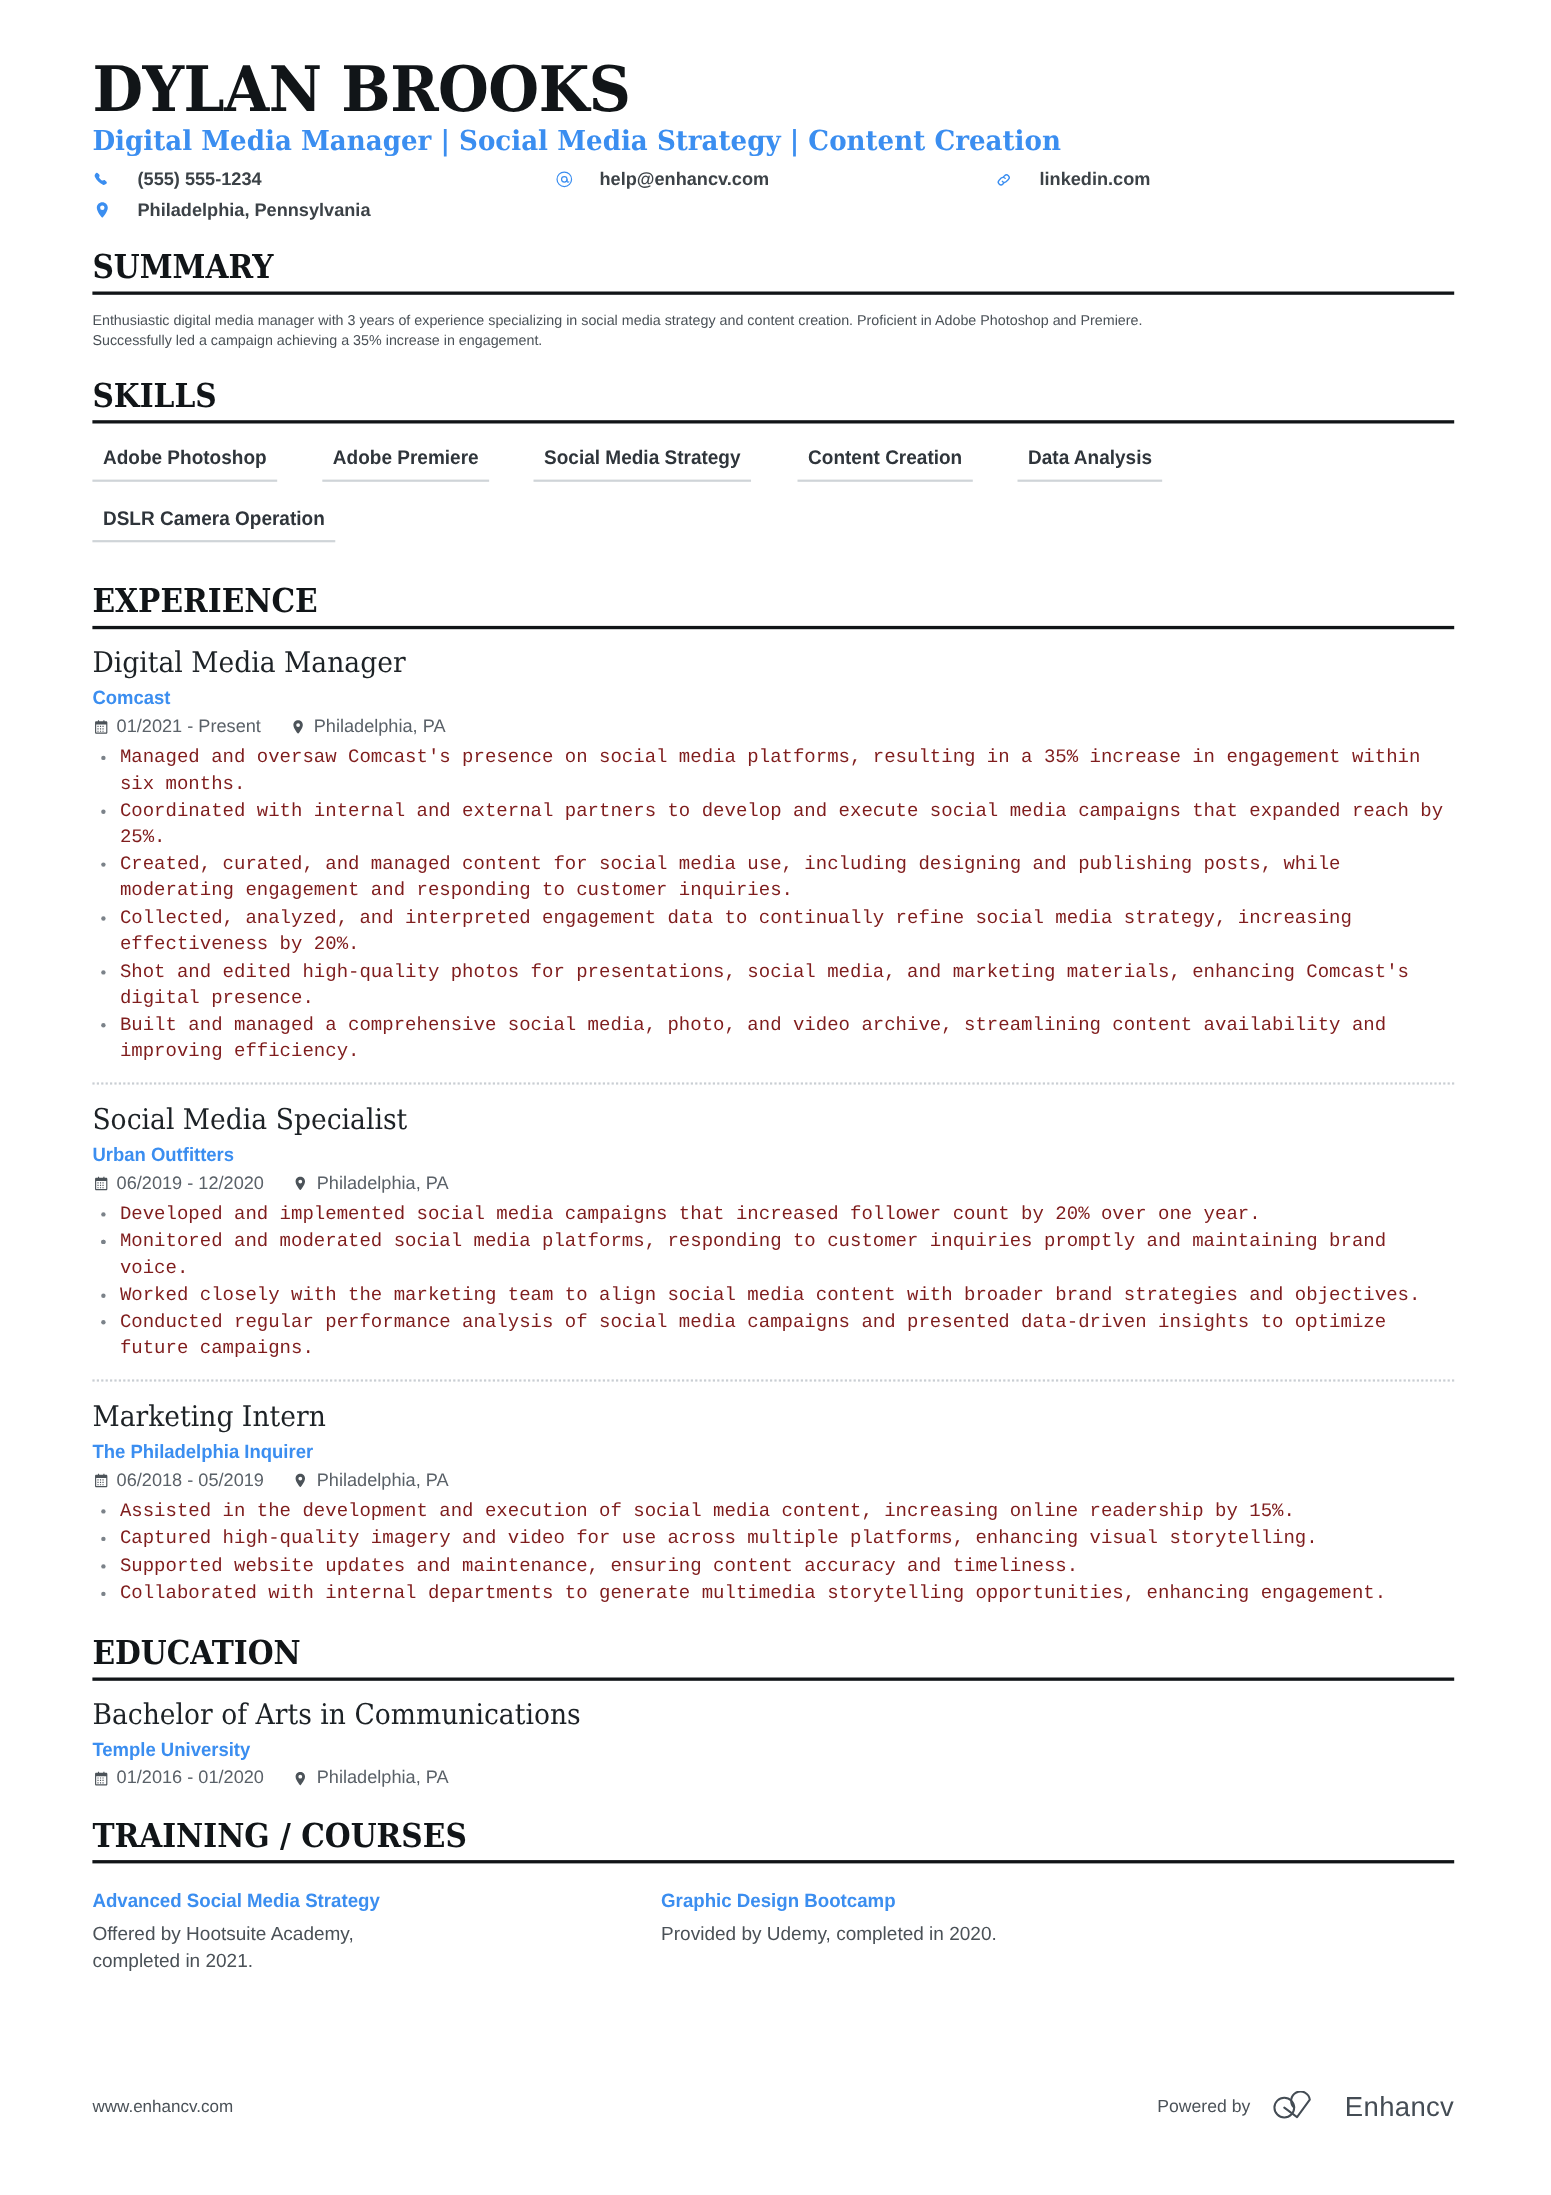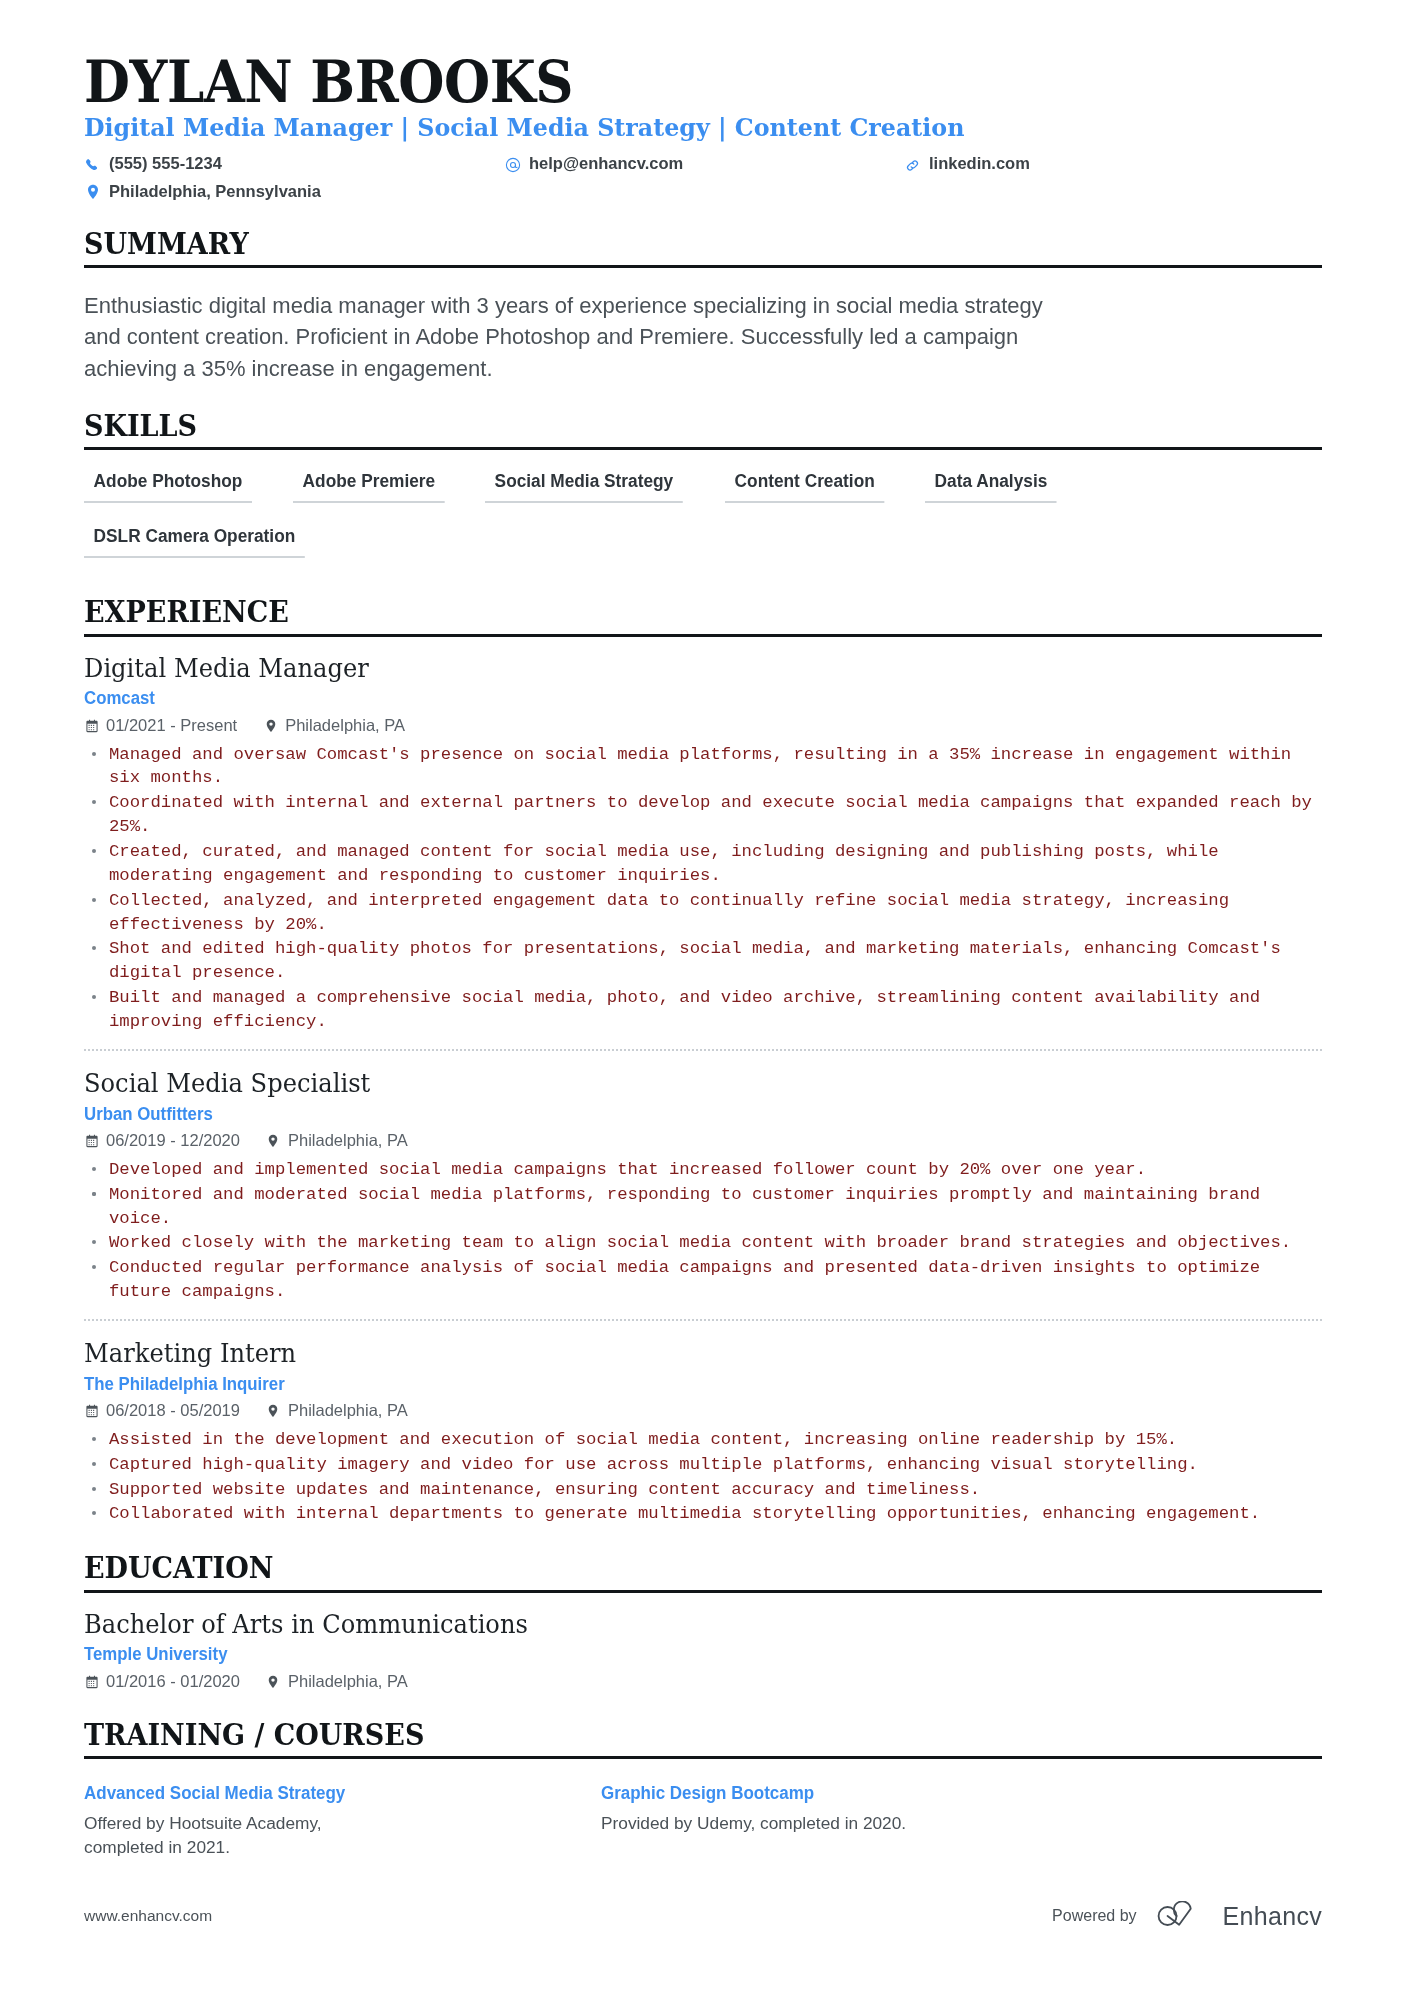--- a/index.html
+++ b/index.html
@@ -48,22 +48,22 @@
   }
 
   .contact-grid {
     display: grid;
     grid-template-columns: 420px 400px auto;
     row-gap: 5px;
     align-items: start;
   }
   .contact-item {
     display: flex;
-    align-items: flex-end;
-    gap: 8px;
+    align-items: center;
+    gap: 24px;
     font-size: 16.5px;
     font-weight: 700;
     color: #3c4247;
     line-height: 1.35;
   }
   .contact-item .ci-icon {
     flex: 0 0 auto;
     display: inline-flex;
     align-items: center;
     justify-content: center;
@@ -89,21 +89,21 @@
     transform-origin: left center;
   }
   .section-rule {
     height: 3px;
     background: #111518;
     width: 100%;
     margin-bottom: 14px;
   }
 
   .summary-text {
-    font-size: 22px;
+    font-size: 13px;
     line-height: 1.42;
     color: #4a5157;
     max-width: 1000px;
   }
 
   
   .skills-wrap {
     display: flex;
     flex-wrap: wrap;
     gap: 0px 34px;

